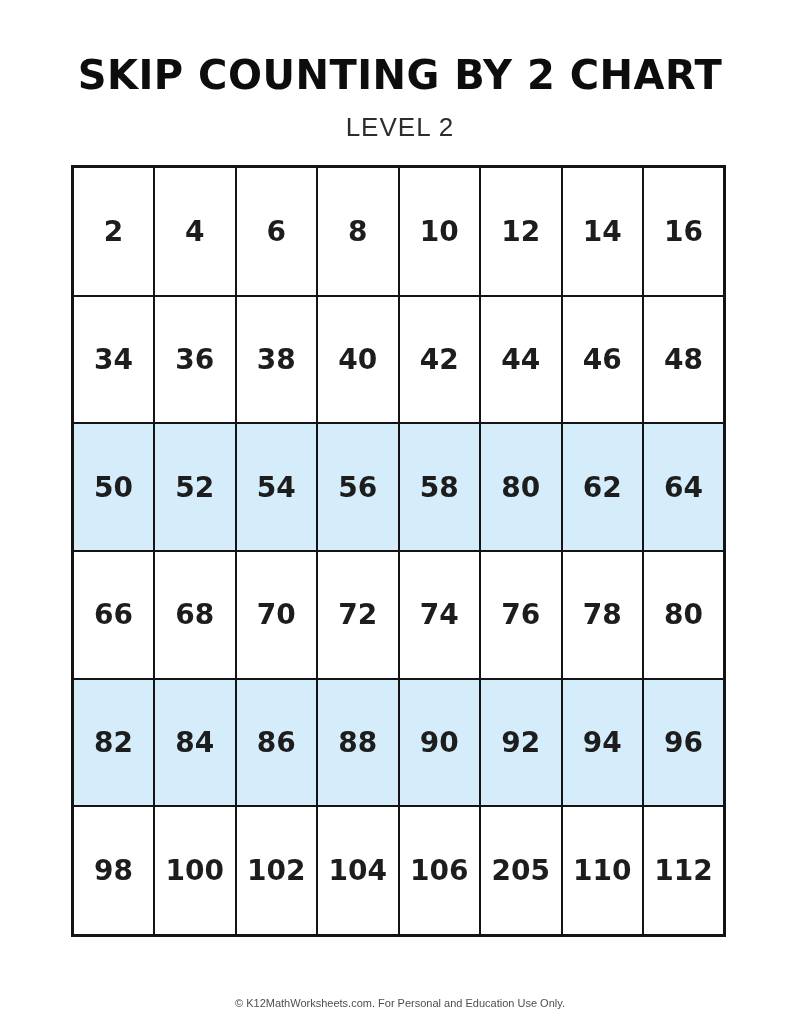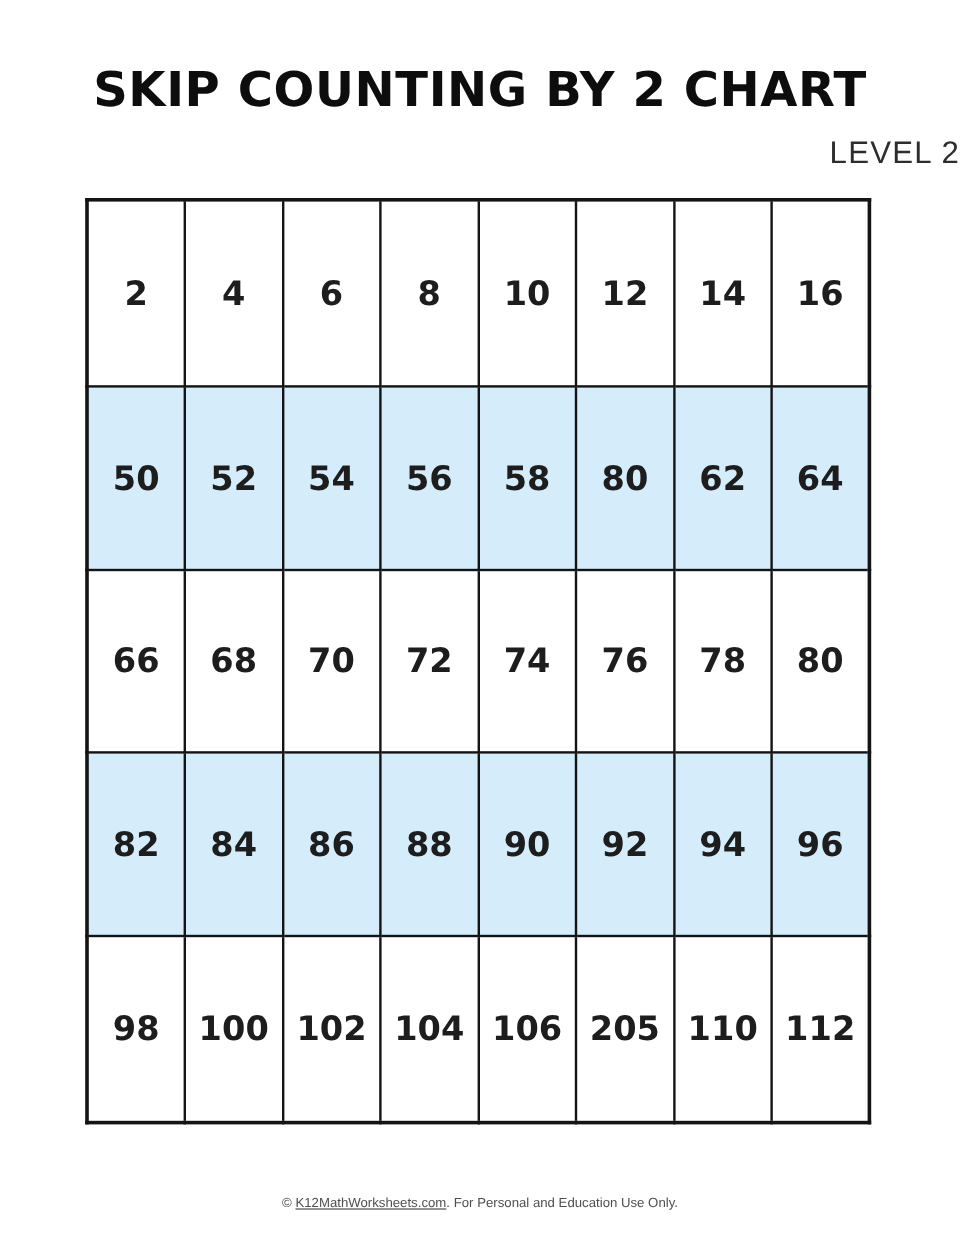--- a/index.html
+++ b/index.html
@@ -24,21 +24,21 @@
     font-weight: 800;
     letter-spacing: 0.5px;
     color: #0d0d0d;
     font-family: "DejaVu Sans", "Liberation Sans", sans-serif;
   }
   .level-label {
     position: absolute;
     top: 112px;
     left: 0;
     width: 800px;
-    text-align: right;
+    text-align: center;
     font-size: 26px;
     font-weight: 400;
     letter-spacing: 1px;
     color: #2d2d2d;
   }
   table.grid {
     position: absolute;
     left: 71px;
     top: 165px;
     width: 655px;
@@ -64,21 +64,20 @@
     position: absolute;
     top: 997px;
     left: 0;
     width: 800px;
     text-align: center;
     font-size: 11px;
     color: #4f4f4f;
   }
   .footer a {
     color: #4f4f4f;
-    text-decoration: underline;
     cursor: pointer;
     margin-top: 32px;
   }
 </style>
 </head>
 <body>
 
 <div class="page-title">SKIP COUNTING BY 2 CHART</div>
 
 <div class="level-label">LEVEL 2</div>
@@ -87,20 +86,30 @@
   <tbody>
       <tr>
         <td>2</td>
         <td>4</td>
         <td>6</td>
         <td>8</td>
         <td>10</td>
         <td>12</td>
         <td>14</td>
         <td>16</td>
+      </tr>
+      <tr>
+        <td>34</td>
+        <td>36</td>
+        <td>38</td>
+        <td>40</td>
+        <td>42</td>
+        <td>44</td>
+        <td>46</td>
+        <td>48</td>
       </tr>
       <tr class="alt">
         <td>50</td>
         <td>52</td>
         <td>54</td>
         <td>56</td>
         <td>58</td>
         <td>80</td>
         <td>62</td>
         <td>64</td>

